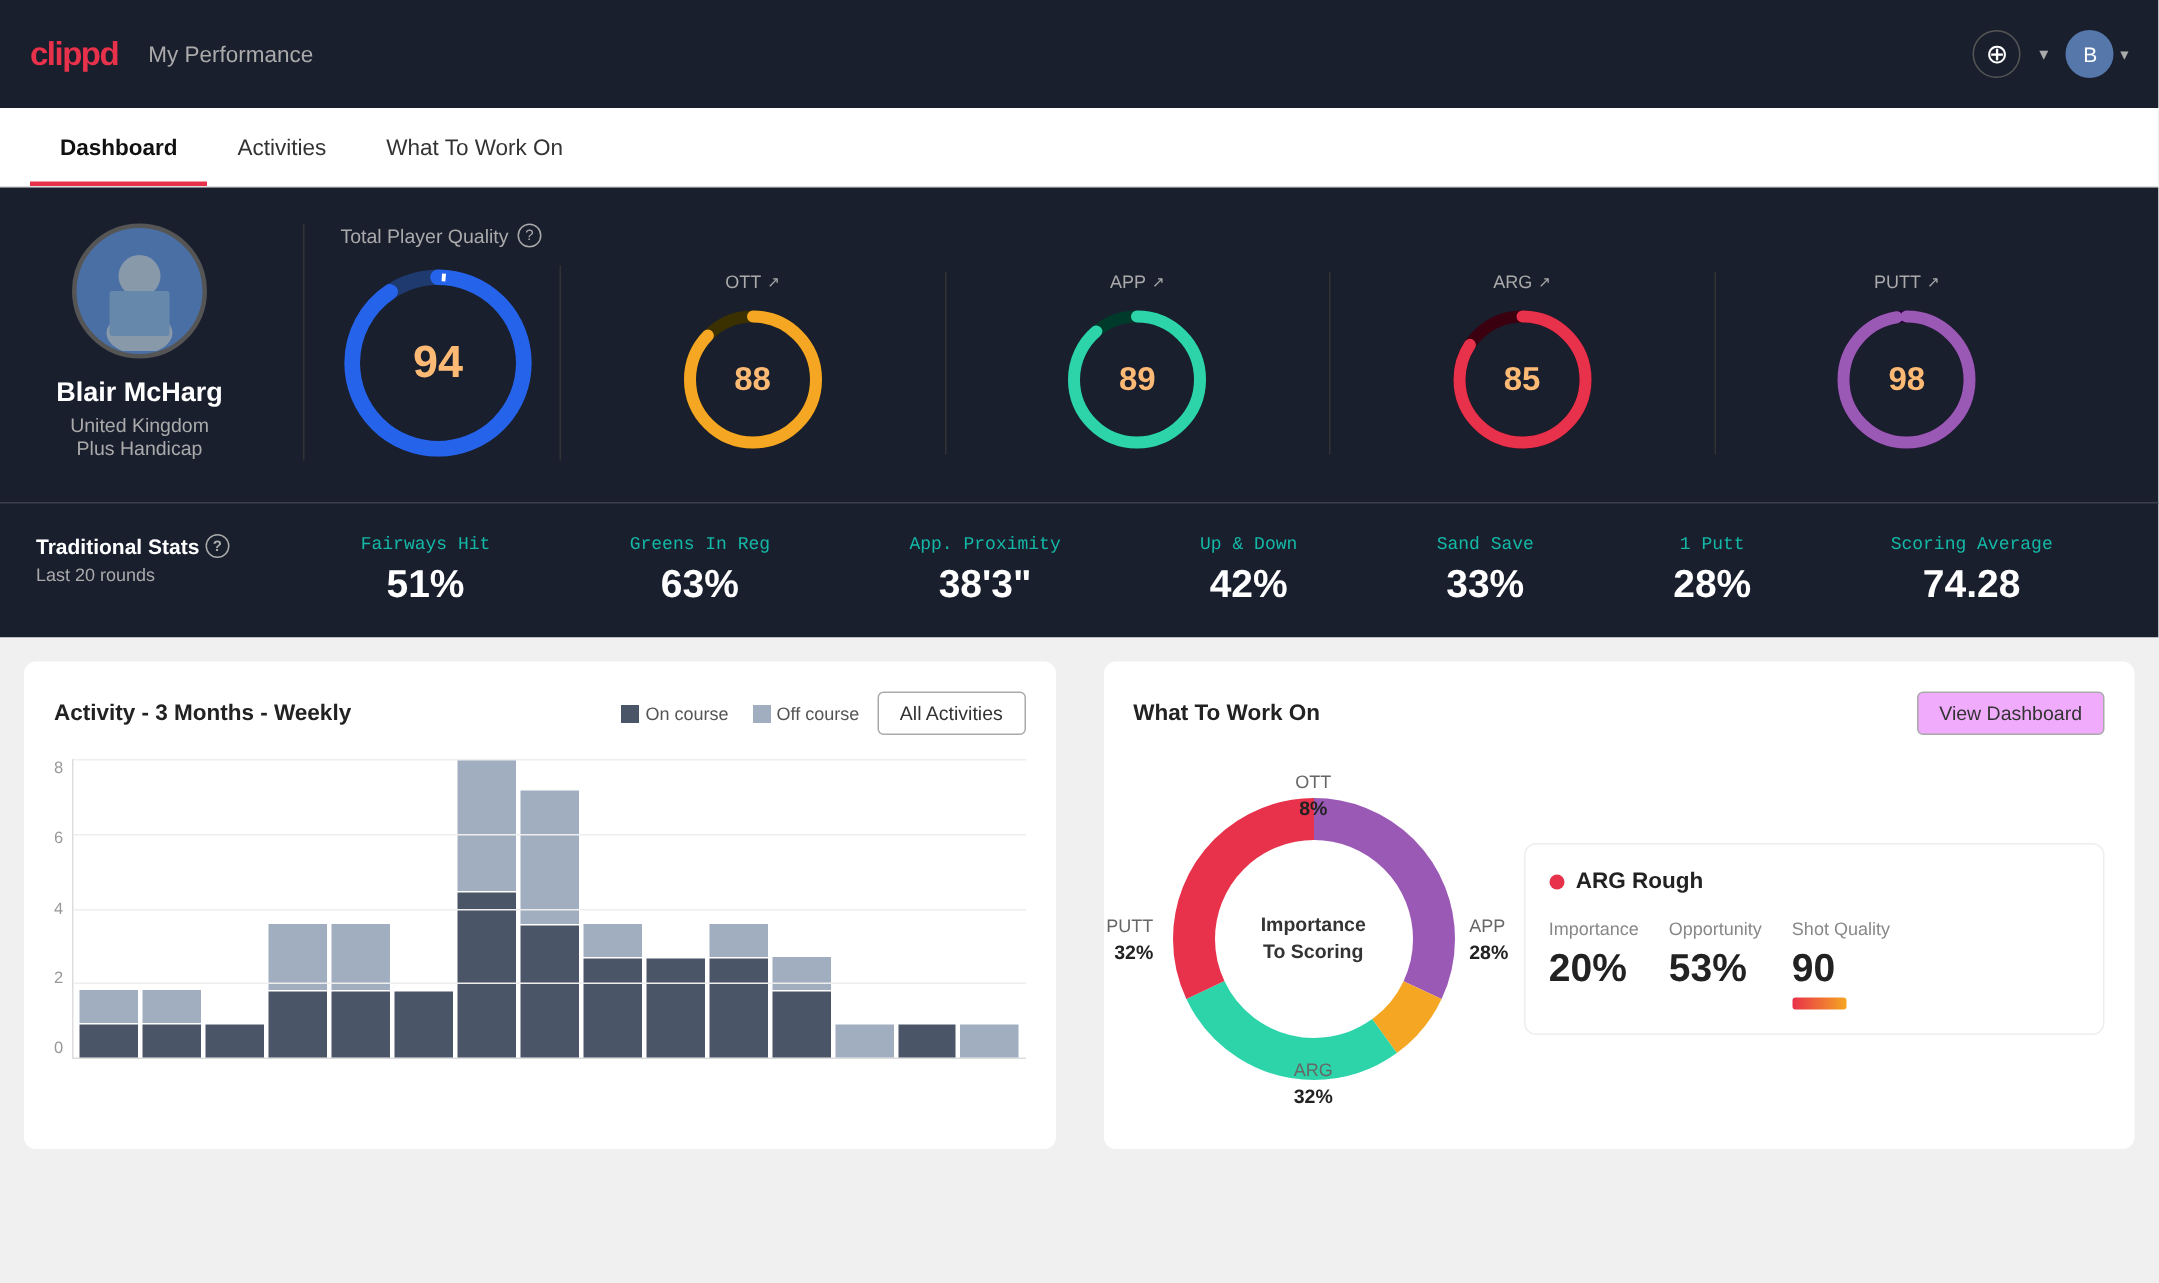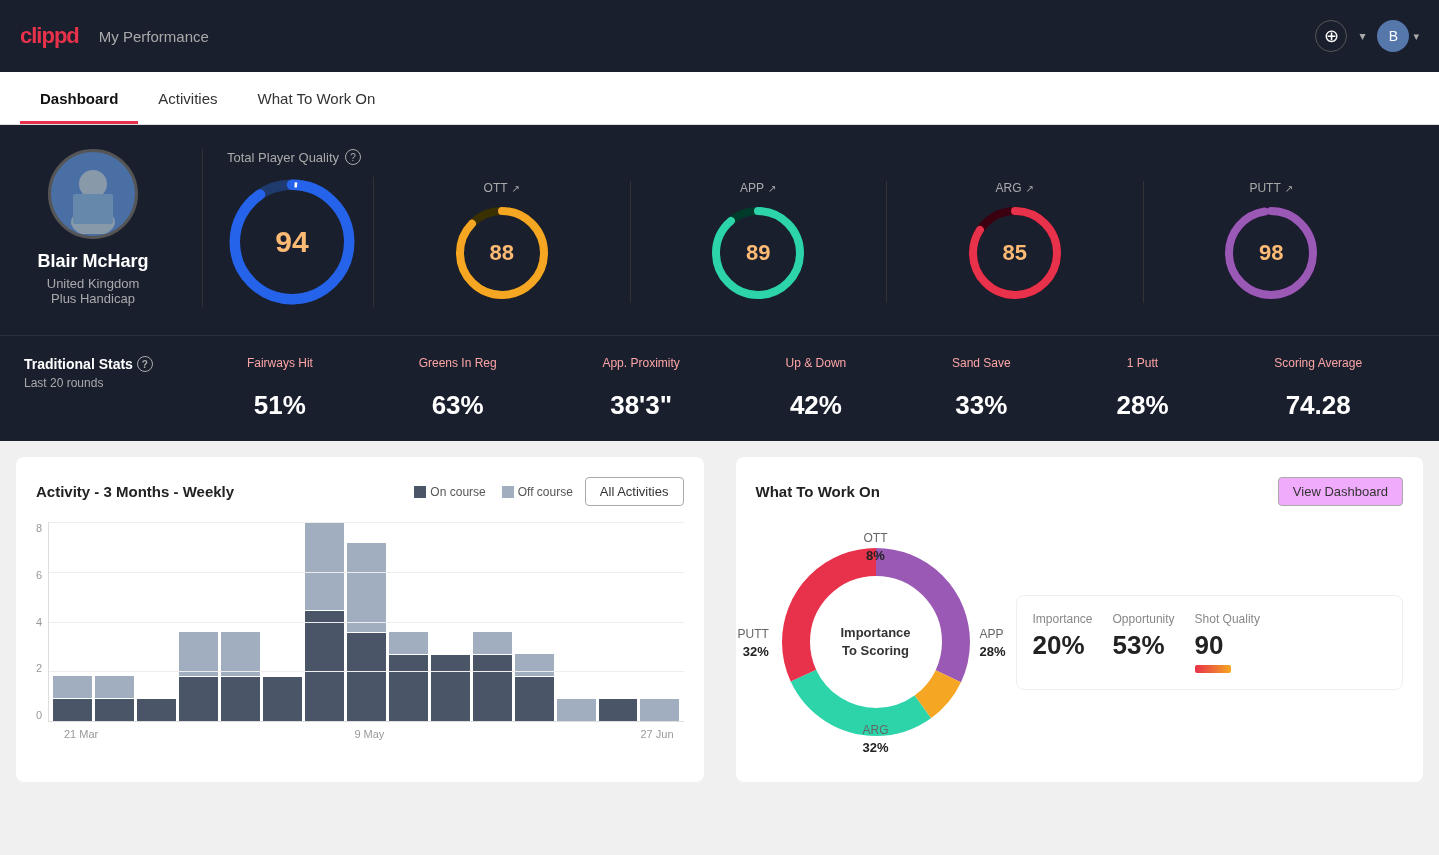--- a/index.html
+++ b/index.html
@@ -229,22 +229,23 @@
       gap: 0;
       justify-content: space-around;
     }
     .stat-item {
       display: flex;
       flex-direction: column;
       align-items: center;
     }
     .stat-label {
       font-size: 12px;
-      color: #fca5a5;
-      margin-bottom: 20px;
+      color: #14b8a6;
+      margin-bottom: 4px;
+      font-family: Liberation Mono, monospace;
     }
     .stat-value {
       font-size: 26px;
       font-weight: bold;
       color: #fff;
     }
 
     
     .bottom-section {
       display: flex;
@@ -639,25 +640,20 @@
               <div style="width: 100%; height: 11.1111%; background: rgb(160, 174, 192); min-height: 2px;"></div>
             </div>
             <div style="flex: 1 1 0%; display: flex; flex-direction: column-reverse; align-items: center; height: 100%; gap: 1px;">
               <div style="width: 100%; height: 11.1111%; background: rgb(74, 85, 104); min-height: 2px;"></div>
             </div>
             <div style="flex: 1 1 0%; display: flex; flex-direction: column-reverse; align-items: center; height: 100%; gap: 1px;">
               <div style="width: 100%; height: 11.1111%; background: rgb(160, 174, 192); min-height: 2px;"></div>
             </div>
           </div>
       </div>
-      <div class="x-axis" style="padding-left:28px;">
-        <span>21 Mar</span>
-        <span>9 May</span>
-        <span>27 Jun</span>
-      </div>
     </div>
   </div>
 
   <div class="workon-card">
     <div class="workon-header">
       <span class="card-title">What To Work On</span>
       <button class="view-dashboard-btn">View Dashboard</button>
     </div>
     <div class="workon-content">
 
@@ -689,20 +685,24 @@
           <span style="font-size:12px;color:#666;">ARG</span><br>
           <span style="font-size:13px;font-weight:bold;color:#222;">32%</span>
         </div>
         <div style="position:absolute;top:50%;left:-18px;transform:translateY(-50%);text-align:right;">
           <span style="font-size:12px;color:#666;">PUTT</span><br>
           <span style="font-size:13px;font-weight:bold;color:#222;">32%</span>
         </div>
       </div>
 
       <div class="detail-card">
+        <div class="detail-title-row">
+          <div class="detail-dot" style="background:#e8314a;"></div>
+          <span class="detail-title">ARG Rough</span>
+        </div>
         <div class="detail-metrics">
           <div class="detail-metric">
             <span class="detail-metric-label">Importance</span>
             <span class="detail-metric-value">20%</span>
           </div>
           <div class="detail-metric">
             <span class="detail-metric-label">Opportunity</span>
             <span class="detail-metric-value">53%</span>
           </div>
           <div class="detail-metric">

